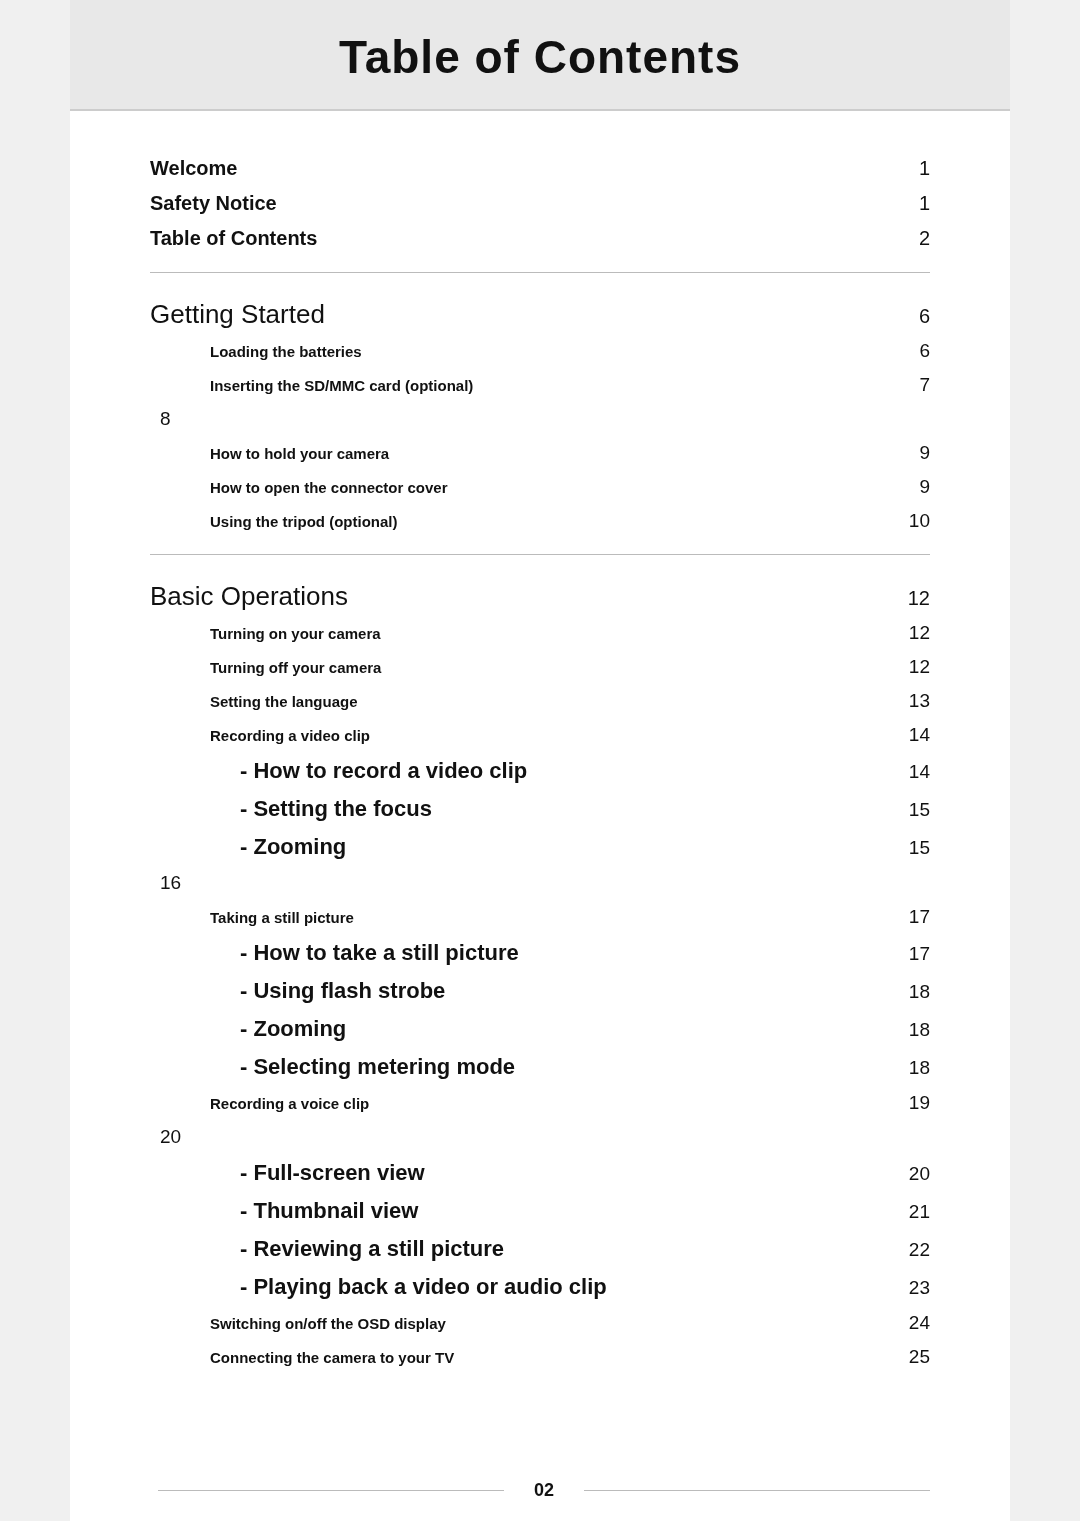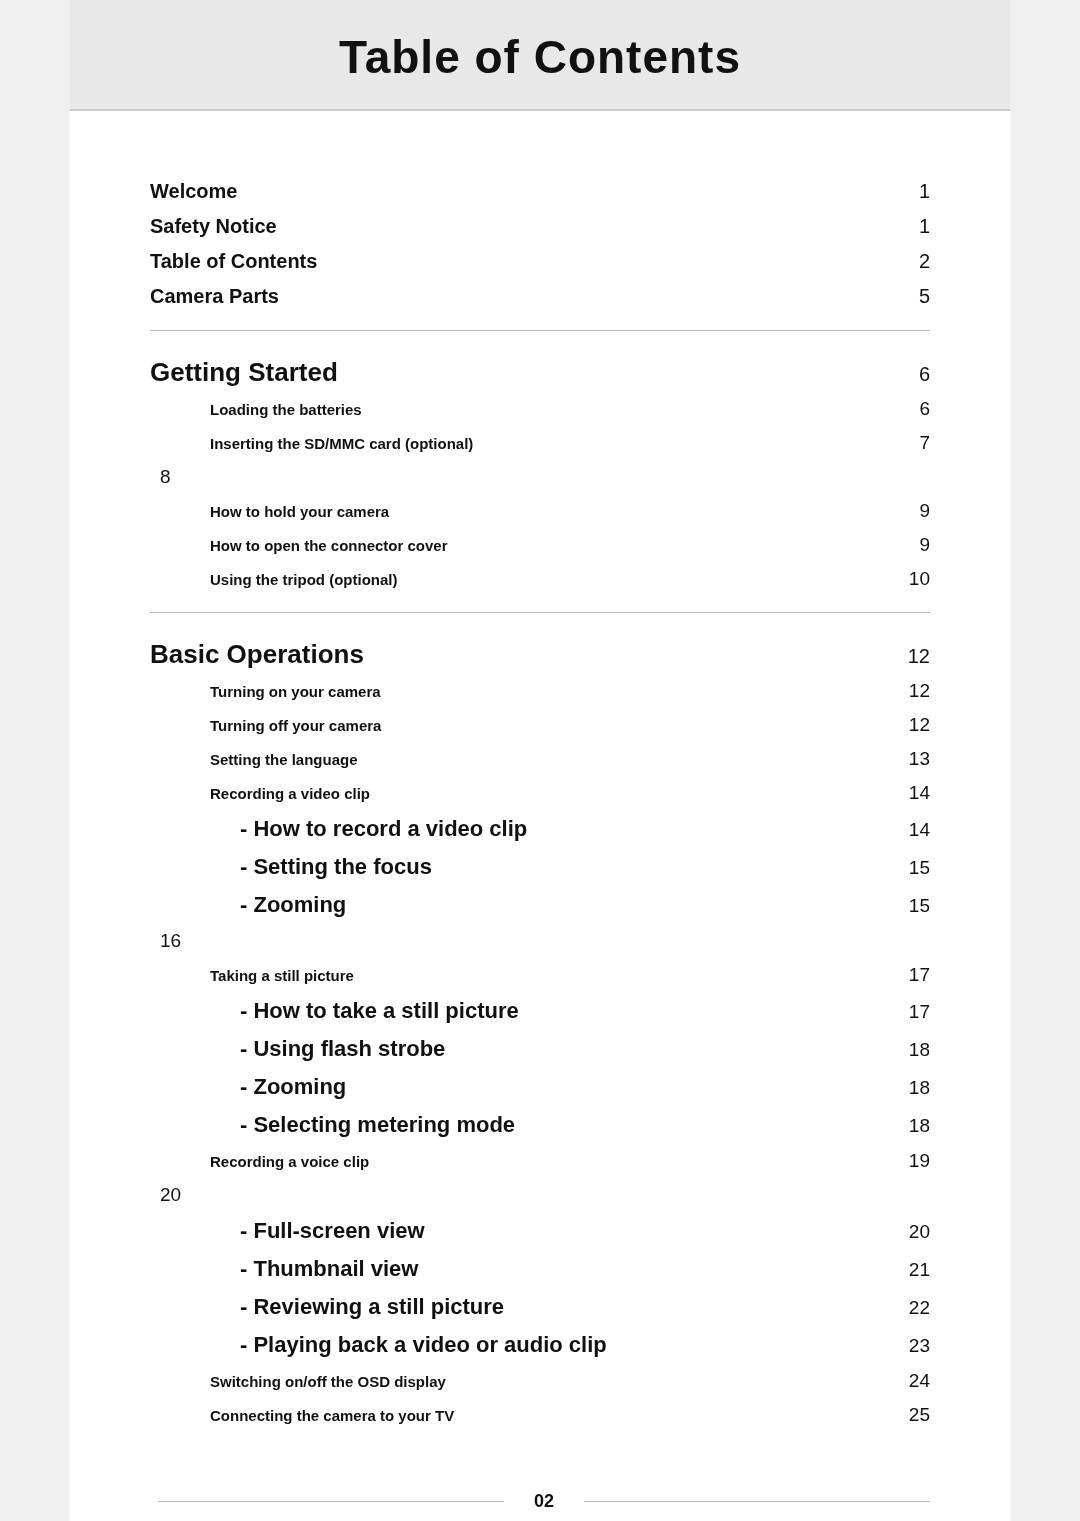--- a/index.html
+++ b/index.html
@@ -34,21 +34,20 @@
 
     .page-title {
       font-size: 46px;
       font-weight: 900;
       color: #111111;
       letter-spacing: 1px;
     }
 
     .content-area {
       padding: 40px 80px 40px 80px;
-      margin-top: 23px;
     }
 
     .toc-section {
       margin-bottom: 0;
     }
 
     .toc-entry {
       display: flex;
       justify-content: space-between;
       align-items: baseline;
@@ -99,21 +98,21 @@
 
     .group-header {
       display: flex;
       justify-content: space-between;
       align-items: baseline;
       padding: 10px 0 4px 0;
     }
 
     .group-header-label {
       font-size: 26px;
-      font-weight: 700;
+      font-weight: 400;
       color: #111111;
     }
 
     .group-header-page {
       font-size: 20px;
       color: #111111;
       flex-shrink: 0;
       margin-left: 10px;
     }
 
@@ -168,24 +167,20 @@
           <span class="toc-entry-page">1</span>
         </div>
         <div class="toc-entry bold">
           <span class="toc-entry-label">Safety Notice</span>
           <span class="toc-entry-page">1</span>
         </div>
         <div class="toc-entry bold">
           <span class="toc-entry-label">Table of Contents</span>
           <span class="toc-entry-page">2</span>
         </div>
-        <div class="toc-entry bold">
-          <span class="toc-entry-label">Camera Parts</span>
-          <span class="toc-entry-page">5</span>
-        </div>
       </div>
 
     <hr class="divider">
 
     <div id="groups-container">
     <div class="group-header">
           <span class="group-header-label">Getting Started</span>
           <span class="group-header-page">6</span>
         </div>
         <div class="toc-entry sub">

